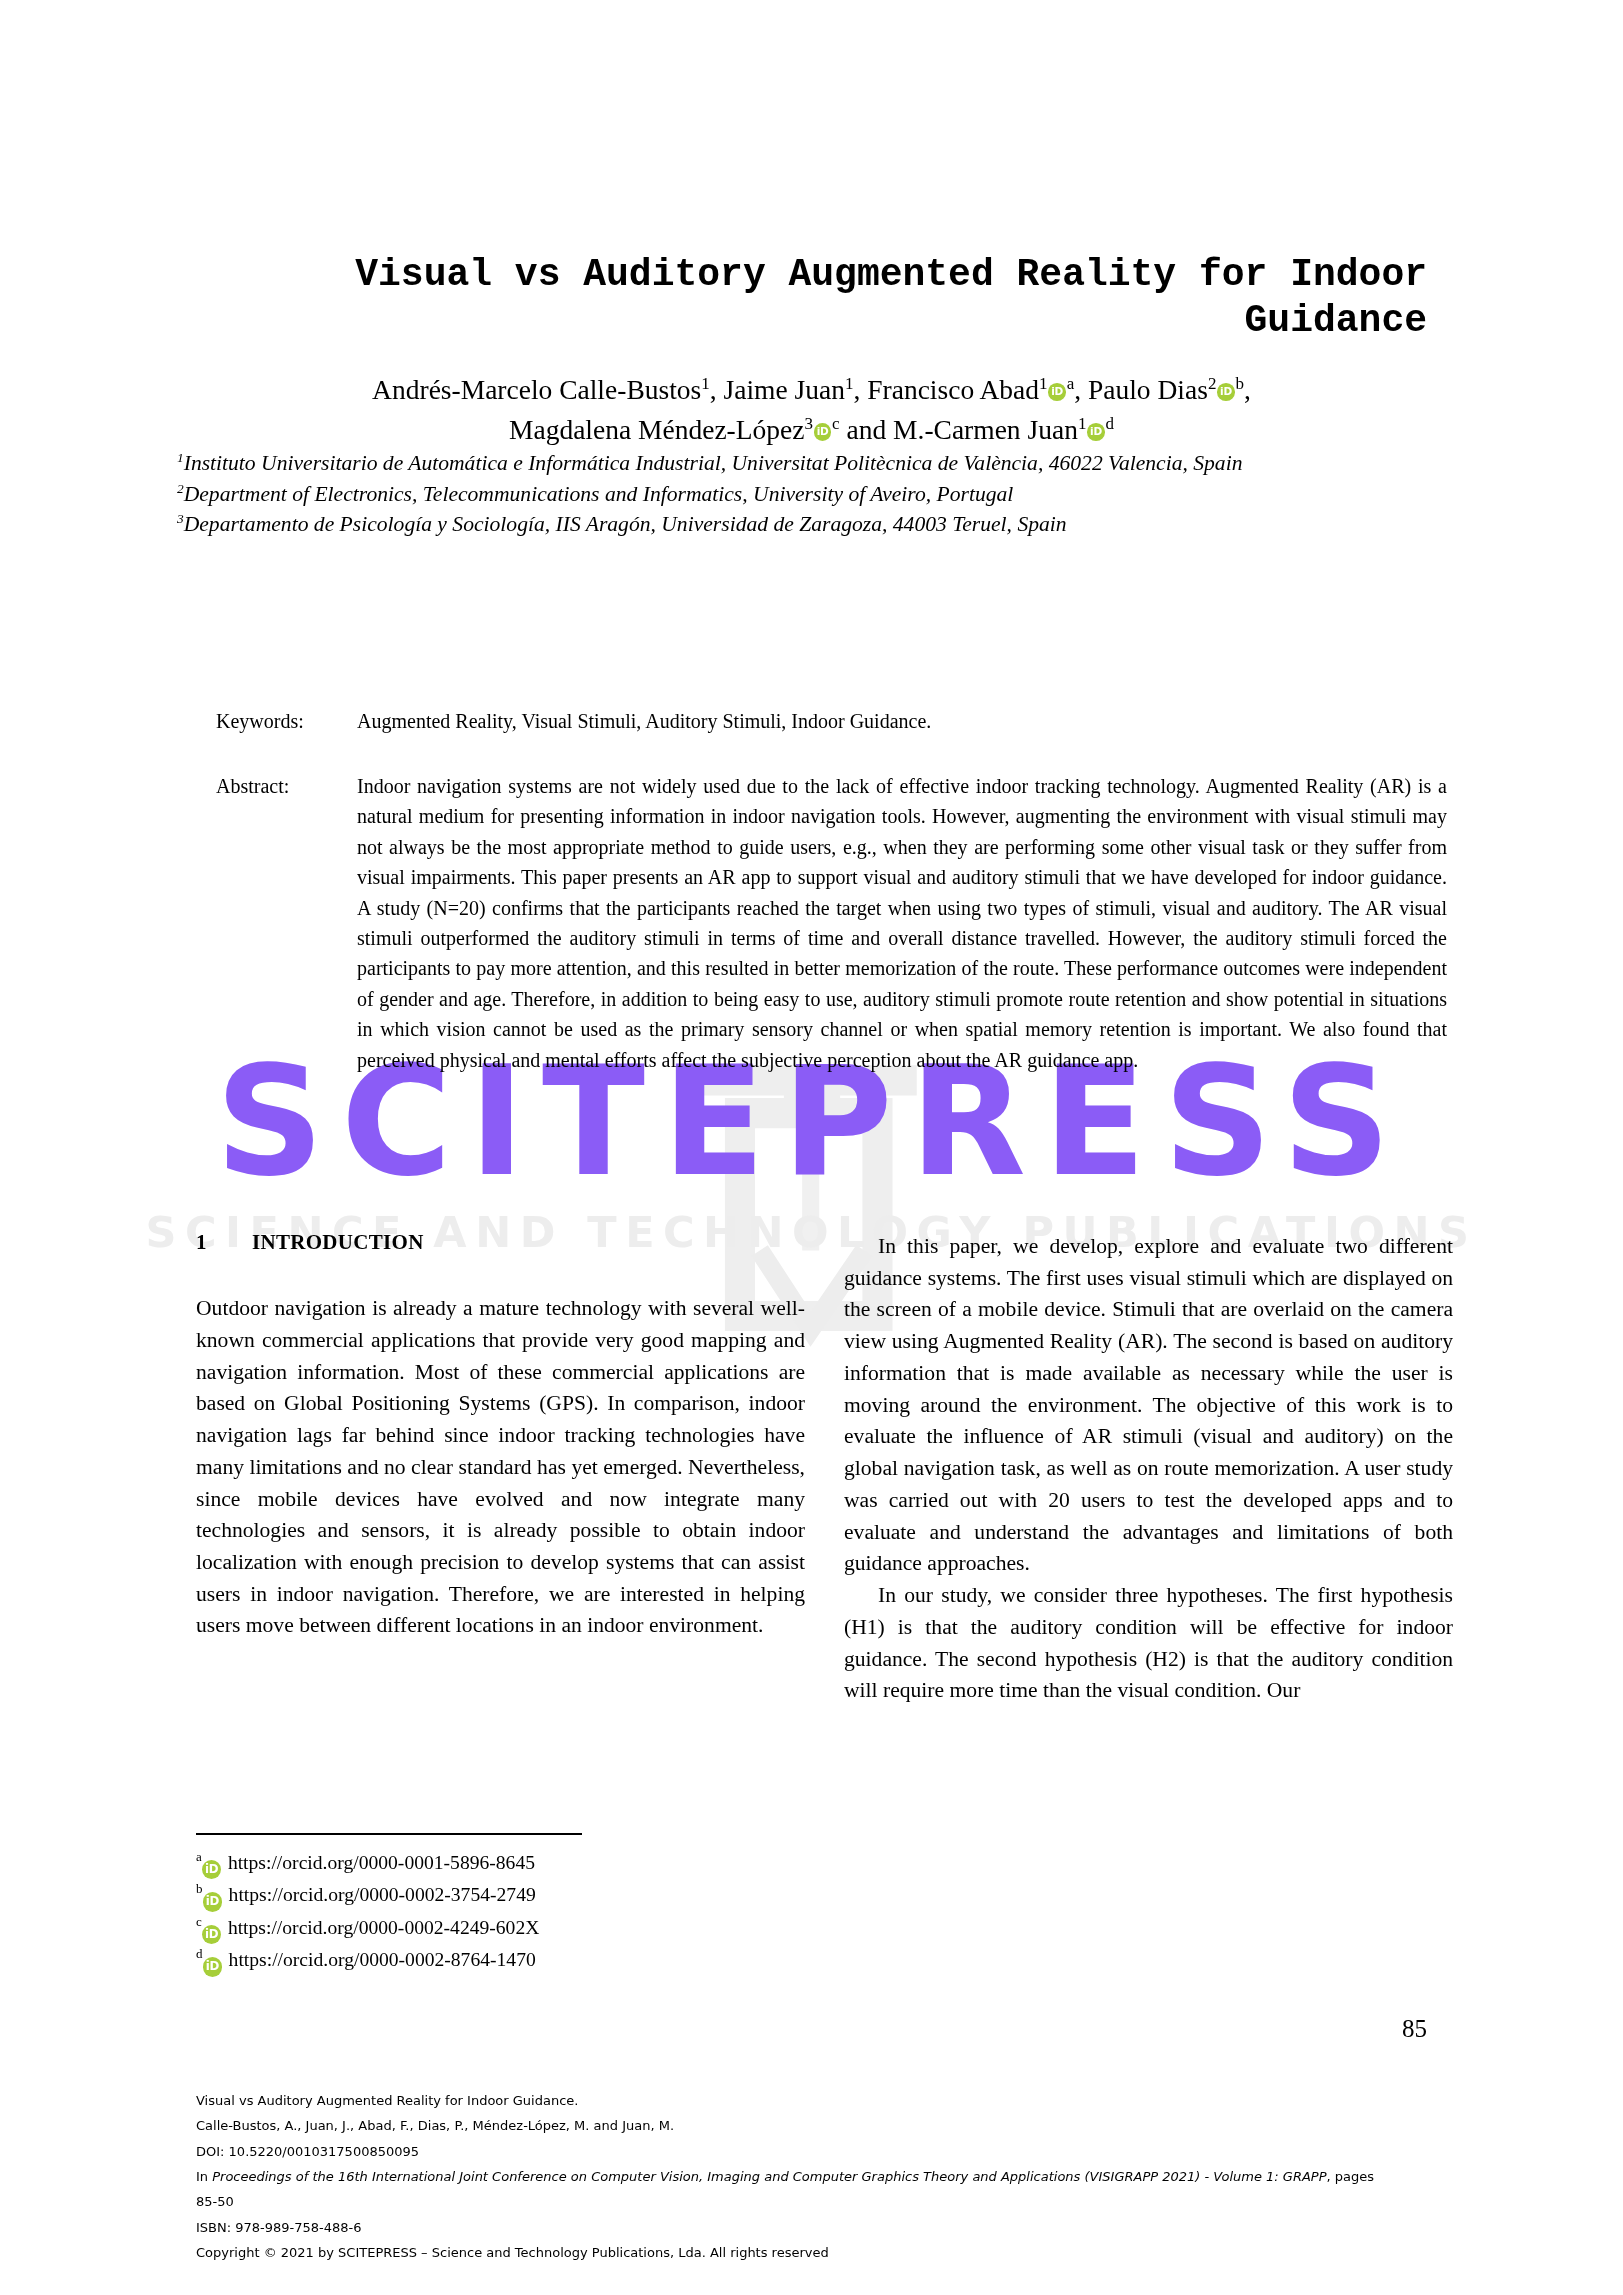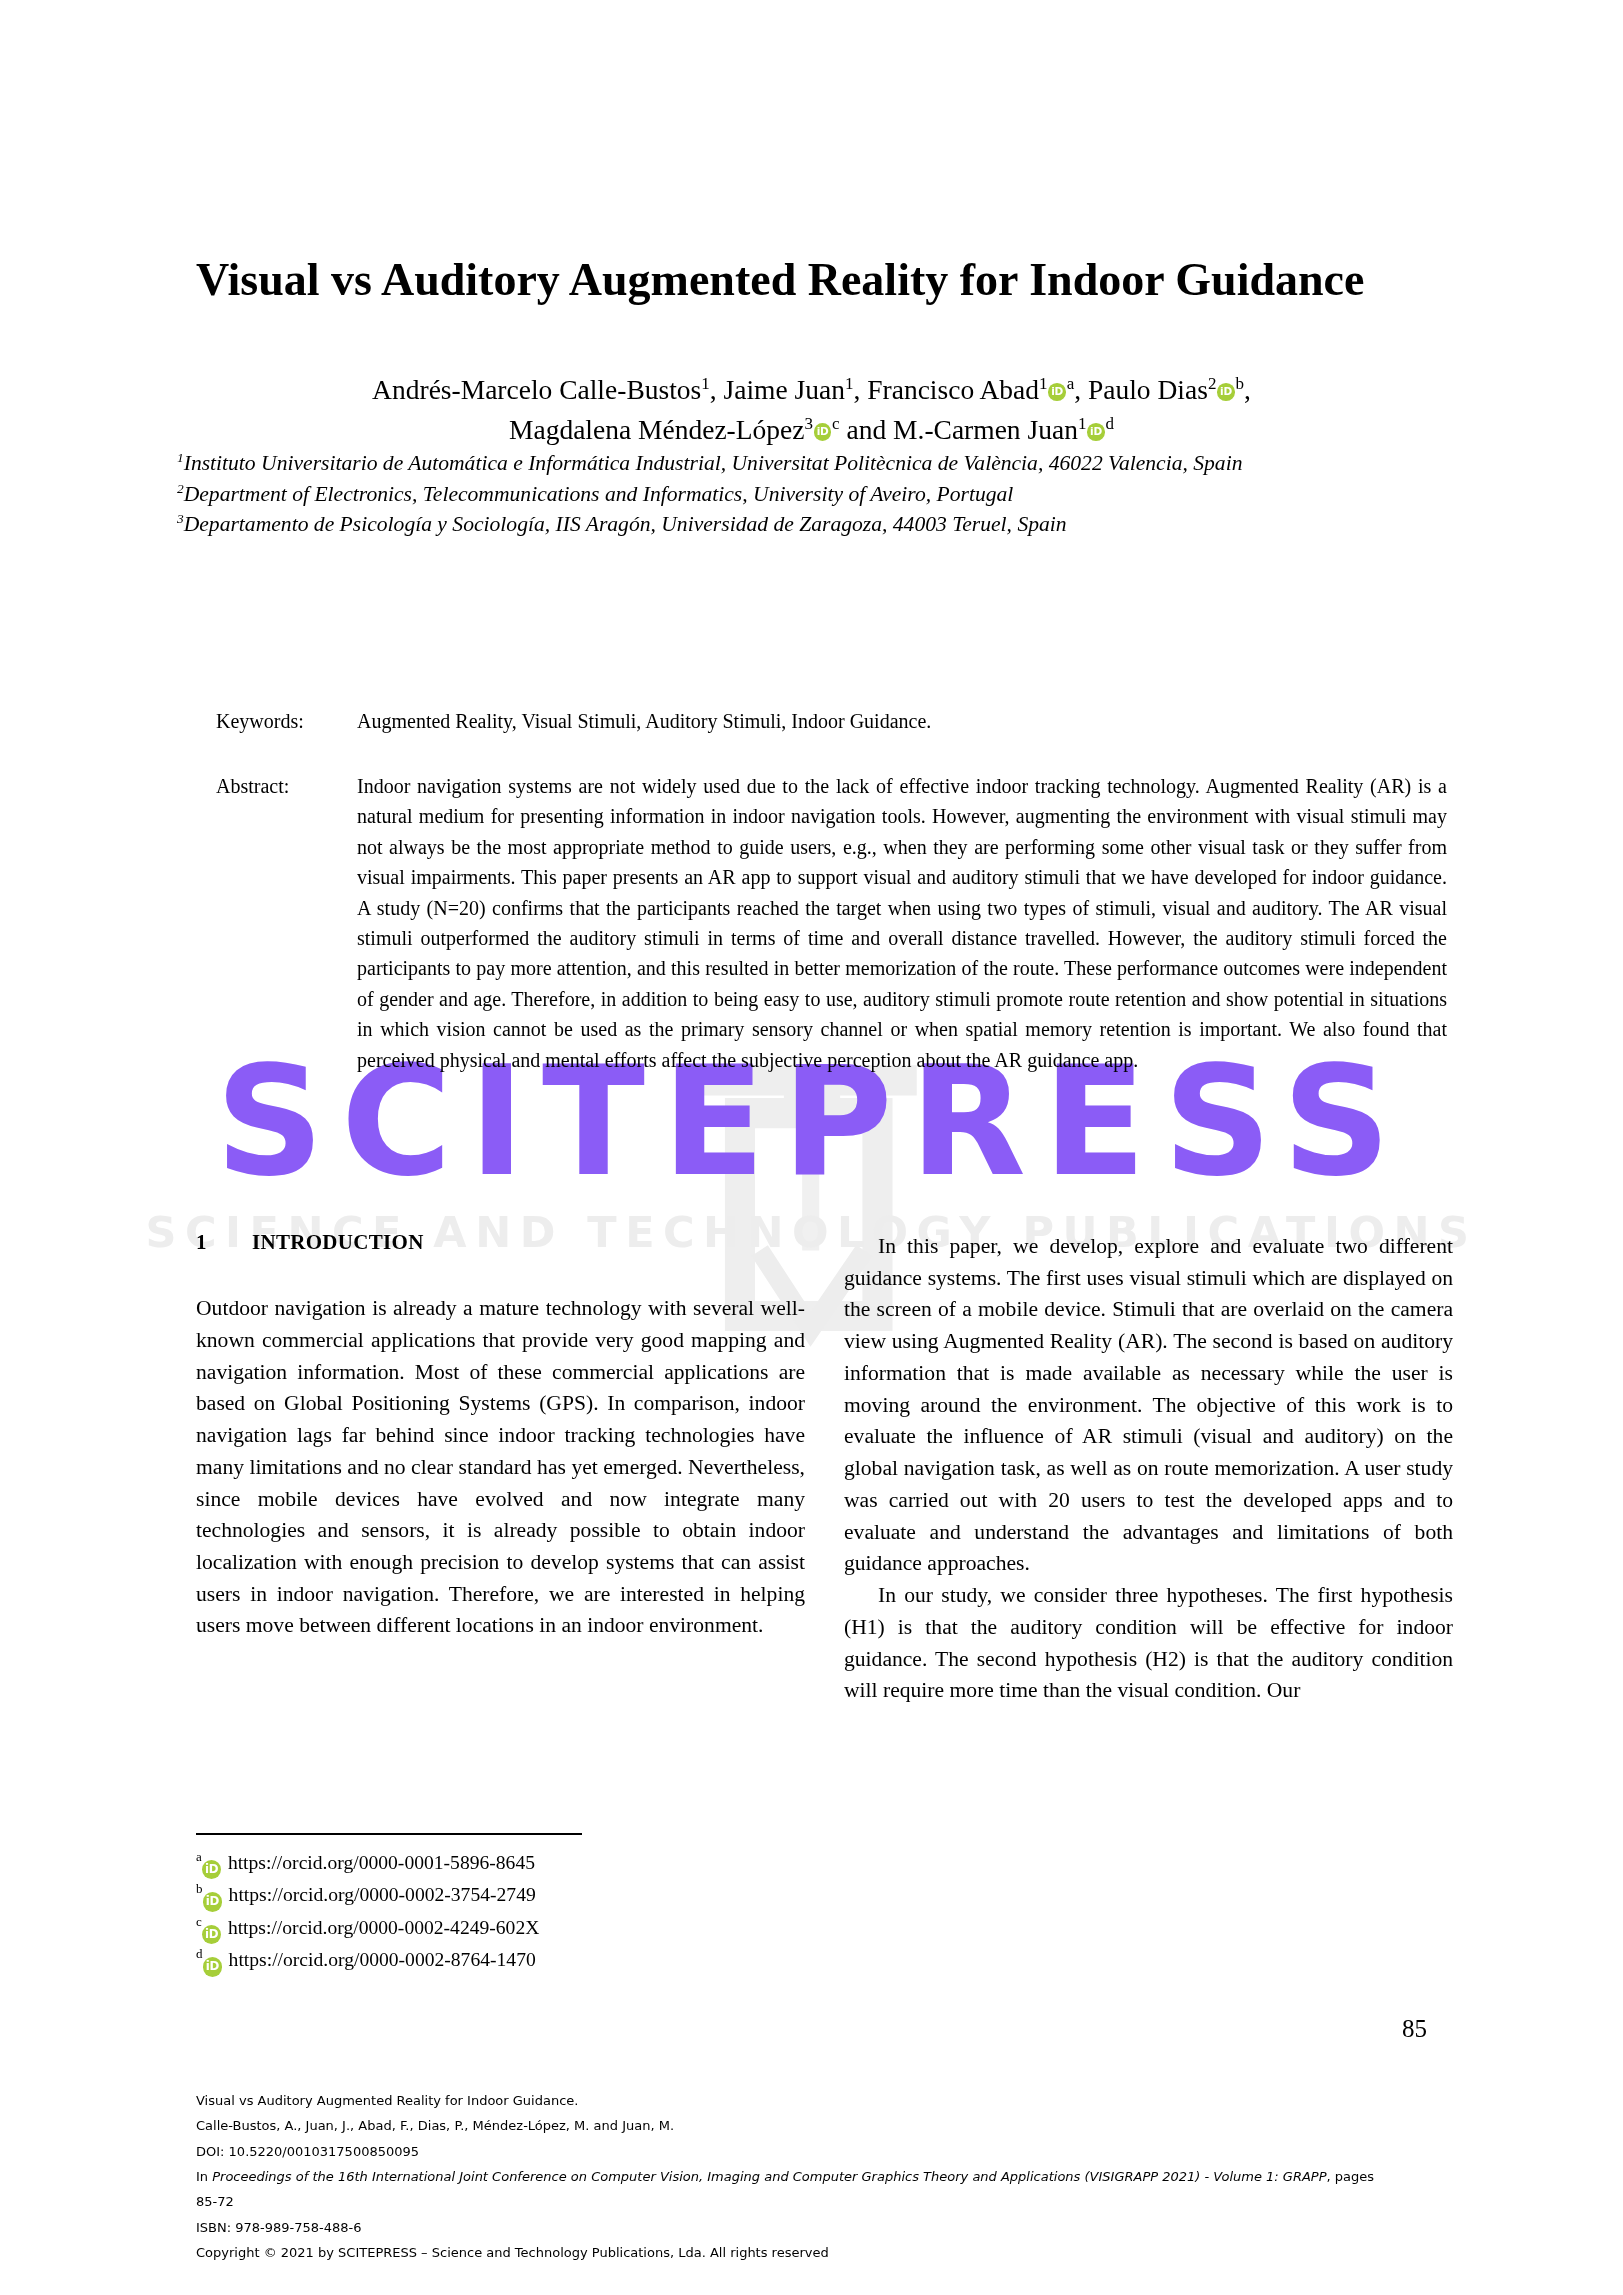--- a/index.html
+++ b/index.html
@@ -64,24 +64,25 @@
     left: 0; top: 0;
     width: 1623px; height: 2295px;
     z-index: 2;
   }
 
   
   #title {
     position: absolute;
     left: 196px; top: 252px;
     width: 1231px;
-    text-align: left;
-    font-size: 46px;
+    text-align: right;
+    font-size: 38px;
     font-weight: bold;
     line-height: 1.2;
+    font-family: Liberation Mono, monospace;
   }
   #authors {
     position: absolute;
     left: 196px; top: 370px;
     width: 1231px;
     text-align: center;
     font-size: 27.5px;
     line-height: 1.45;
   }
   #affils {
@@ -266,19 +267,19 @@
     <div><span class="fn-mark">d</span><span class="orcid-sm">iD</span><span class="fn-url">https://orcid.org/0000-0002-8764-1470</span></div>
   </div>
 
   <div id="pageno">85</div>
 
   <div id="pubfooter">
     <div>Visual vs Auditory Augmented Reality for Indoor Guidance.</div>
     <div>Calle-Bustos, A., Juan, J., Abad, F., Dias, P., Méndez-López, M. and Juan, M.</div>
     <div>DOI: 10.5220/0010317500850095</div>
     <div><span>In </span><span class="it">Proceedings of the 16th International Joint Conference on Computer Vision, Imaging and Computer Graphics Theory and Applications (VISIGRAPP 2021) - Volume 1: GRAPP</span><span>, pages</span></div>
-    <div>85-72</div>
+    <div>85-50</div>
     <div>ISBN: 978-989-758-488-6</div>
     <div>Copyright © 2021 by SCITEPRESS – Science and Technology Publications, Lda. All rights reserved</div>
   </div>
 
 </div>
 
 
 </body></html>

